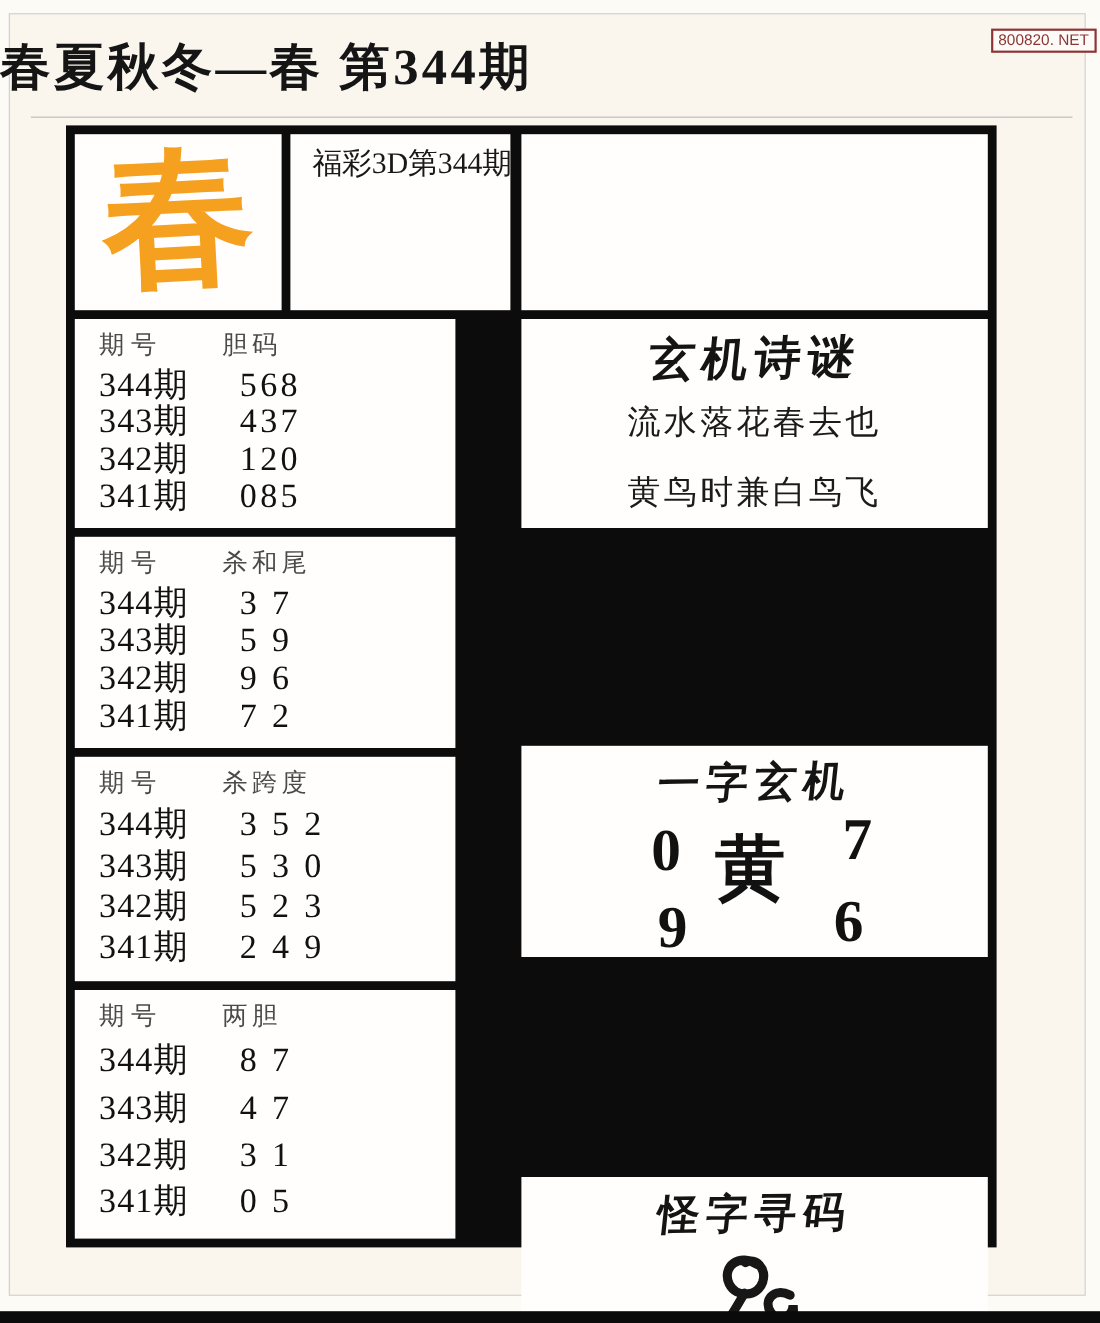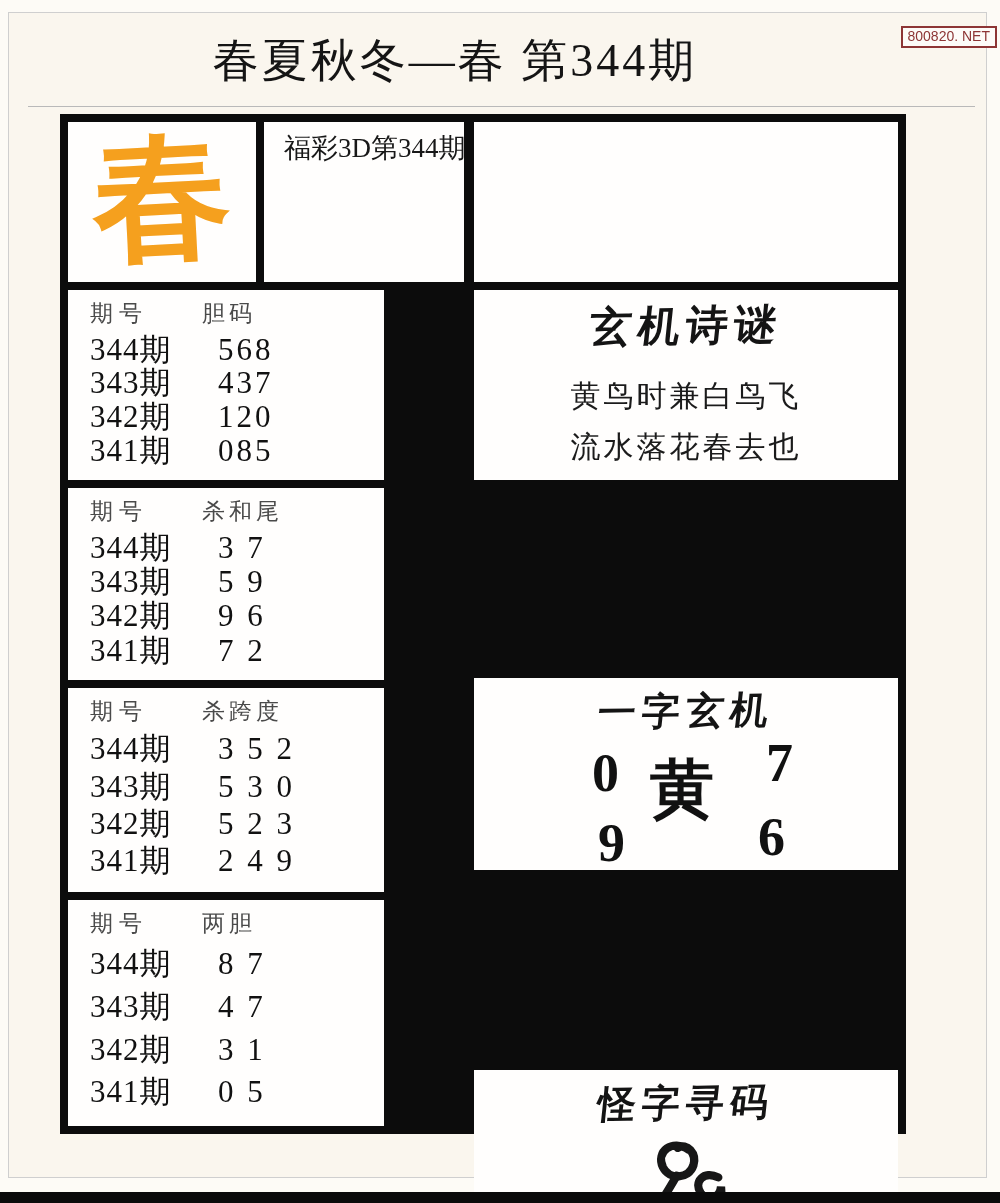--- a/index.html
+++ b/index.html
@@ -25,32 +25,32 @@
   }
   .watermark-box {
     position:absolute; right:3px; top:2px;
     border:2px solid #8d3535; background:#fdfbf8;
     padding:1px 5px 2px 5px;
     font-family:"Liberation Sans","DejaVu Sans",sans-serif;
     font-size:14px; color:#8d3535; line-height:1.1;margin-top:24px;
   }
   .page-title {
     position:absolute; left:0; top:30px; width:910px;
-    text-align:center; font-size:46px; font-weight:normal;
+    font-size:46px; font-weight:bold;
     letter-spacing:3px; color:#151515;
   }
   .bigbox {
     position:absolute; left:60px; top:114px; width:846px; height:1020px;
     background:#0c0c0c;
   }
   .cell { position:absolute; background:#fffefd; }
   .c-spring   { left:8px;   top:8px;   width:188px; height:160px; }
   .c-issue    { left:204px; top:8px;   width:200px; height:160px; }
   .c-topright { left:414px; top:8px;   width:424px; height:160px; }
-  .lc { left:8px;   width:316px; }
+  .lc { left:8px;   width:346px; }
   .rc { left:414px; width:424px; }
   .r1 { top:176px; height:190px; }
   .r2 { top:374px; height:192px; }
   .r3 { top:574px; height:204px; }
   .r4 { top:786px; height:226px; }
 
   .spring-char {
     width:100%; height:100%; display:flex; align-items:center; justify-content:center;
     font-size:138px; font-weight:bold; color:#f5a01e; line-height:1;
     transform:rotate(-3deg); padding-bottom:6px;
@@ -206,22 +206,22 @@
         </div>
       <div class="trow">
           <span class="tlabel">341期</span>
           <span class="tval">0 5</span>
         </div>
     </div>
   </div>
 
   <div class="cell rc r1 rp">
     <div><span class="ptitle">玄机诗谜</span></div>
+    <div class="poem-line l1">流水落花春去也</div>
     <div class="poem-line l2">黄鸟时兼白鸟飞</div>
-    <div class="poem-line l1">流水落花春去也</div>
   </div>
 
   <div class="cell rc r2 rp">
     <div><span class="ptitle small">一字玄机</span></div>
     <span class="oc-num oc-tl">0</span>
     <span class="oc-center">黄</span>
     <span class="oc-num oc-tr">7</span>
     <span class="oc-num oc-bl">9</span>
     <span class="oc-num oc-br">6</span>
   </div>

